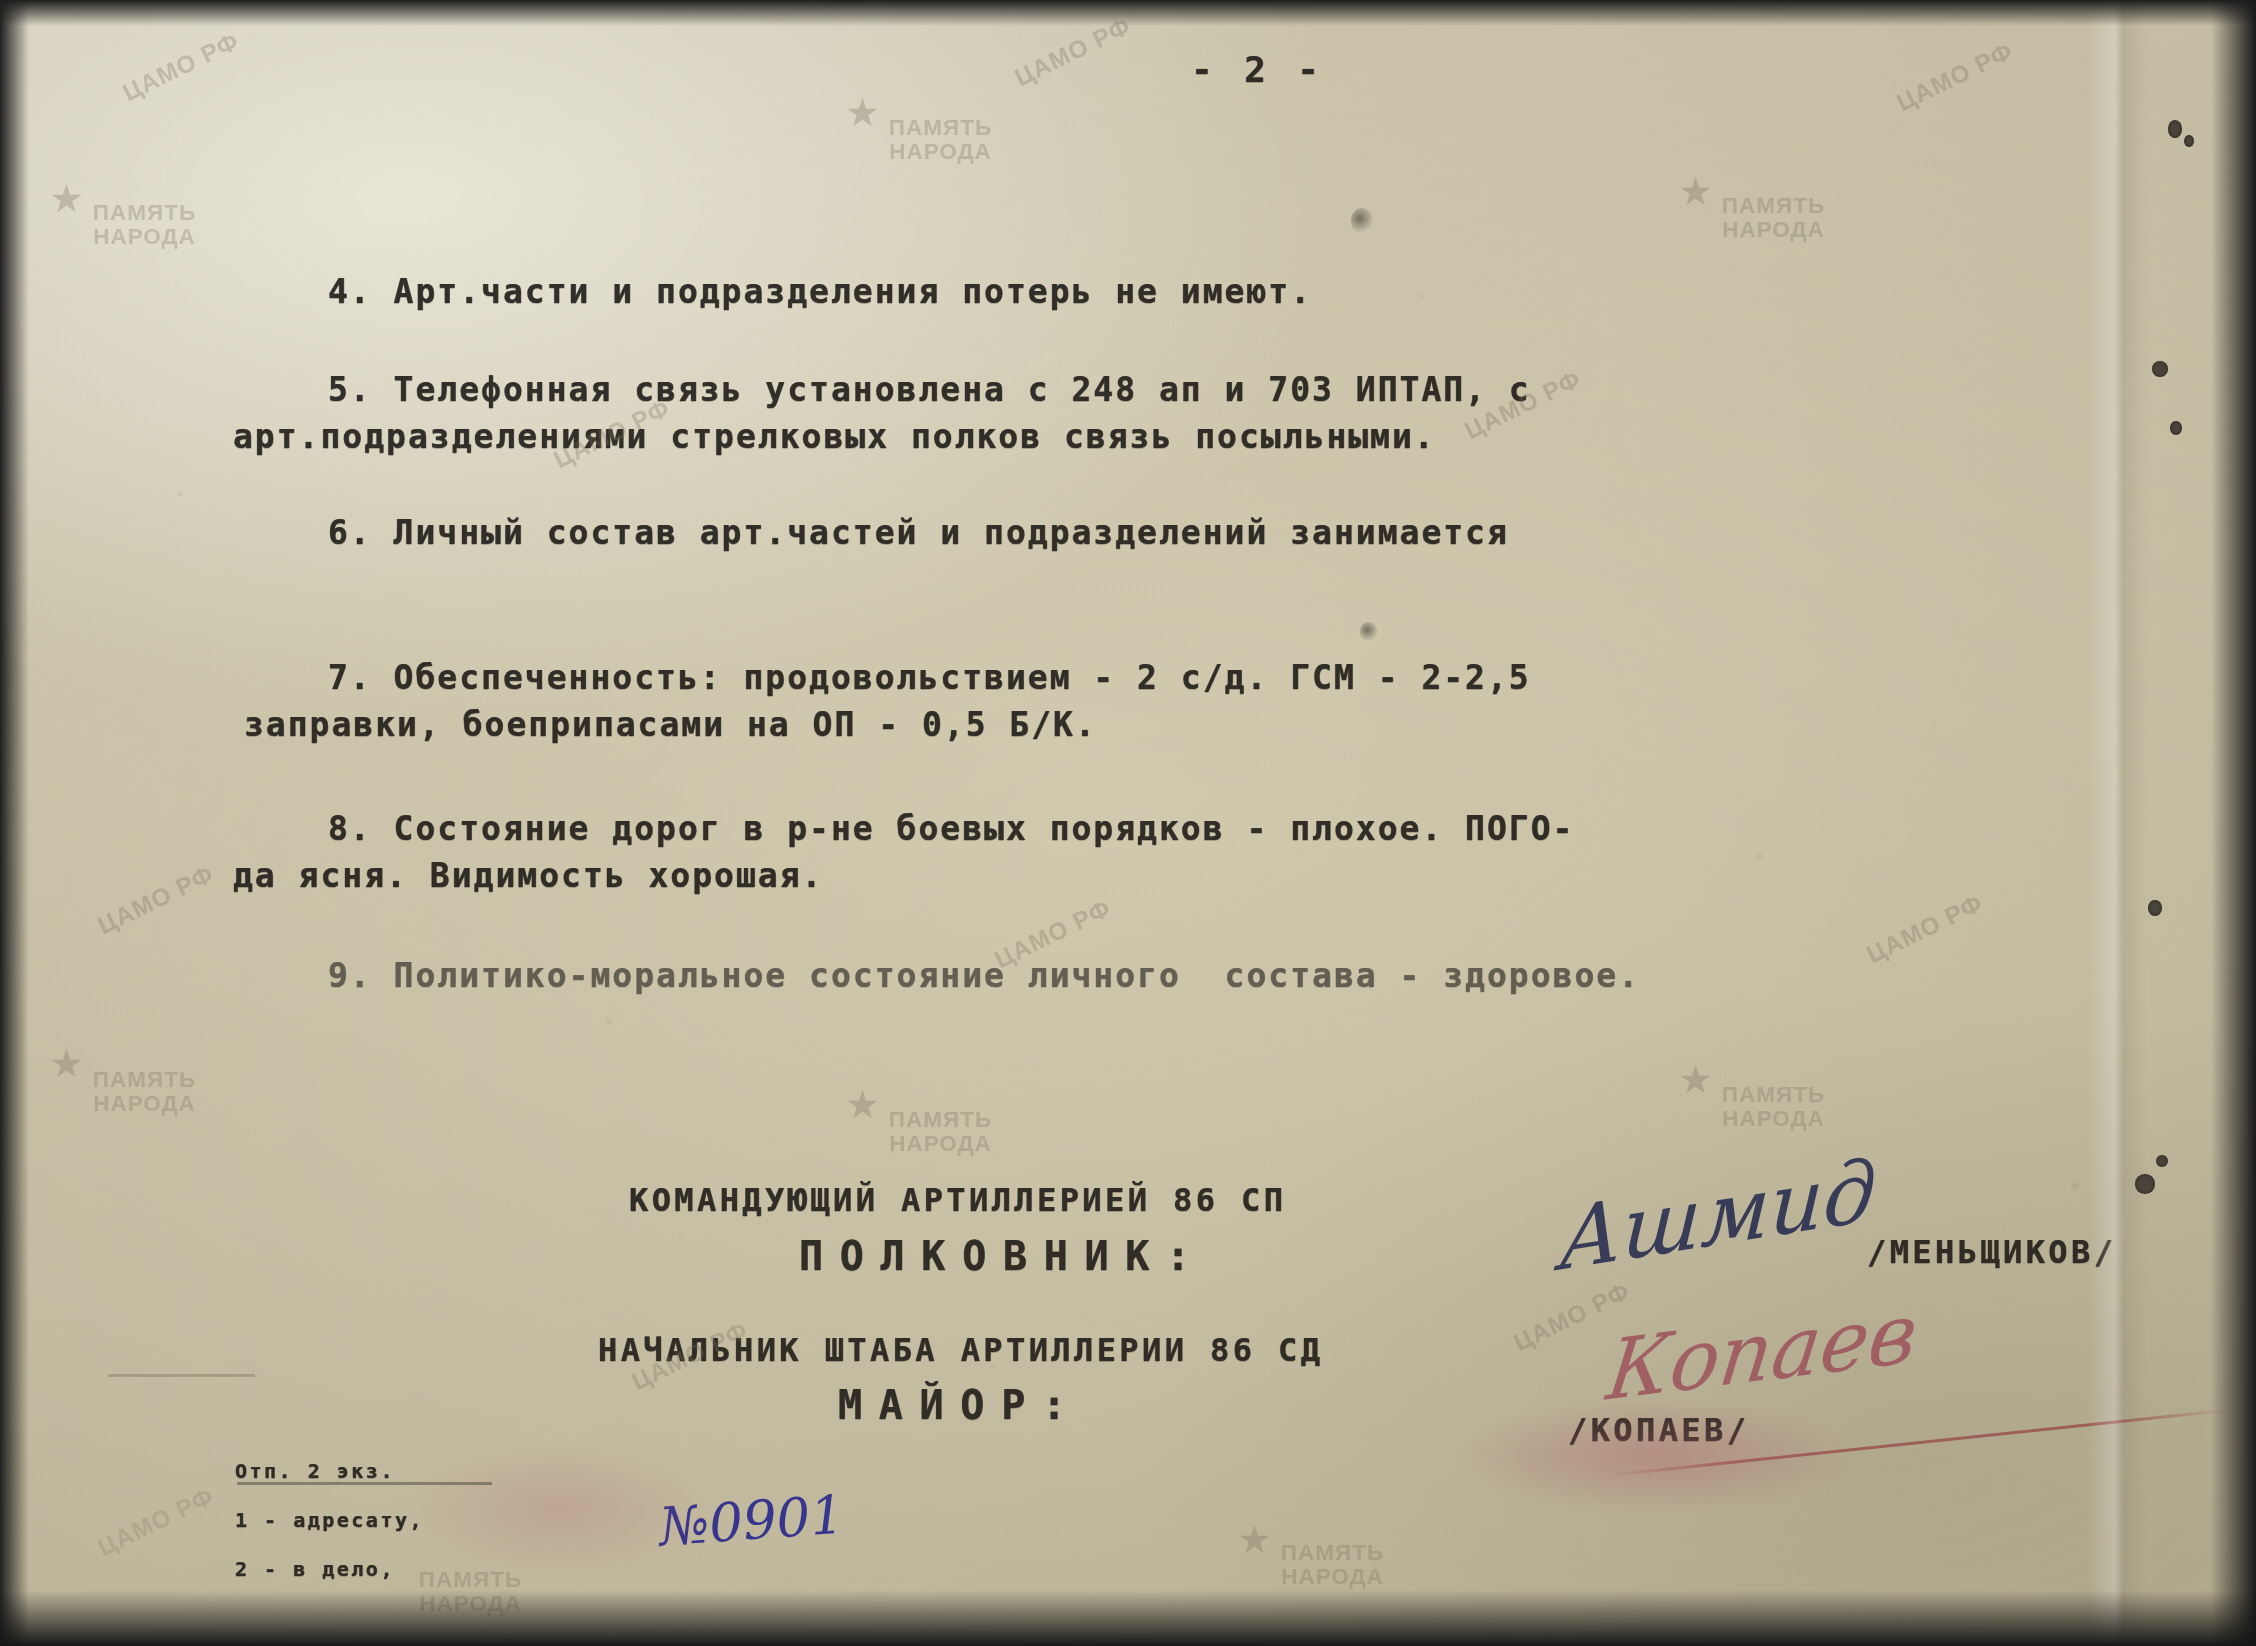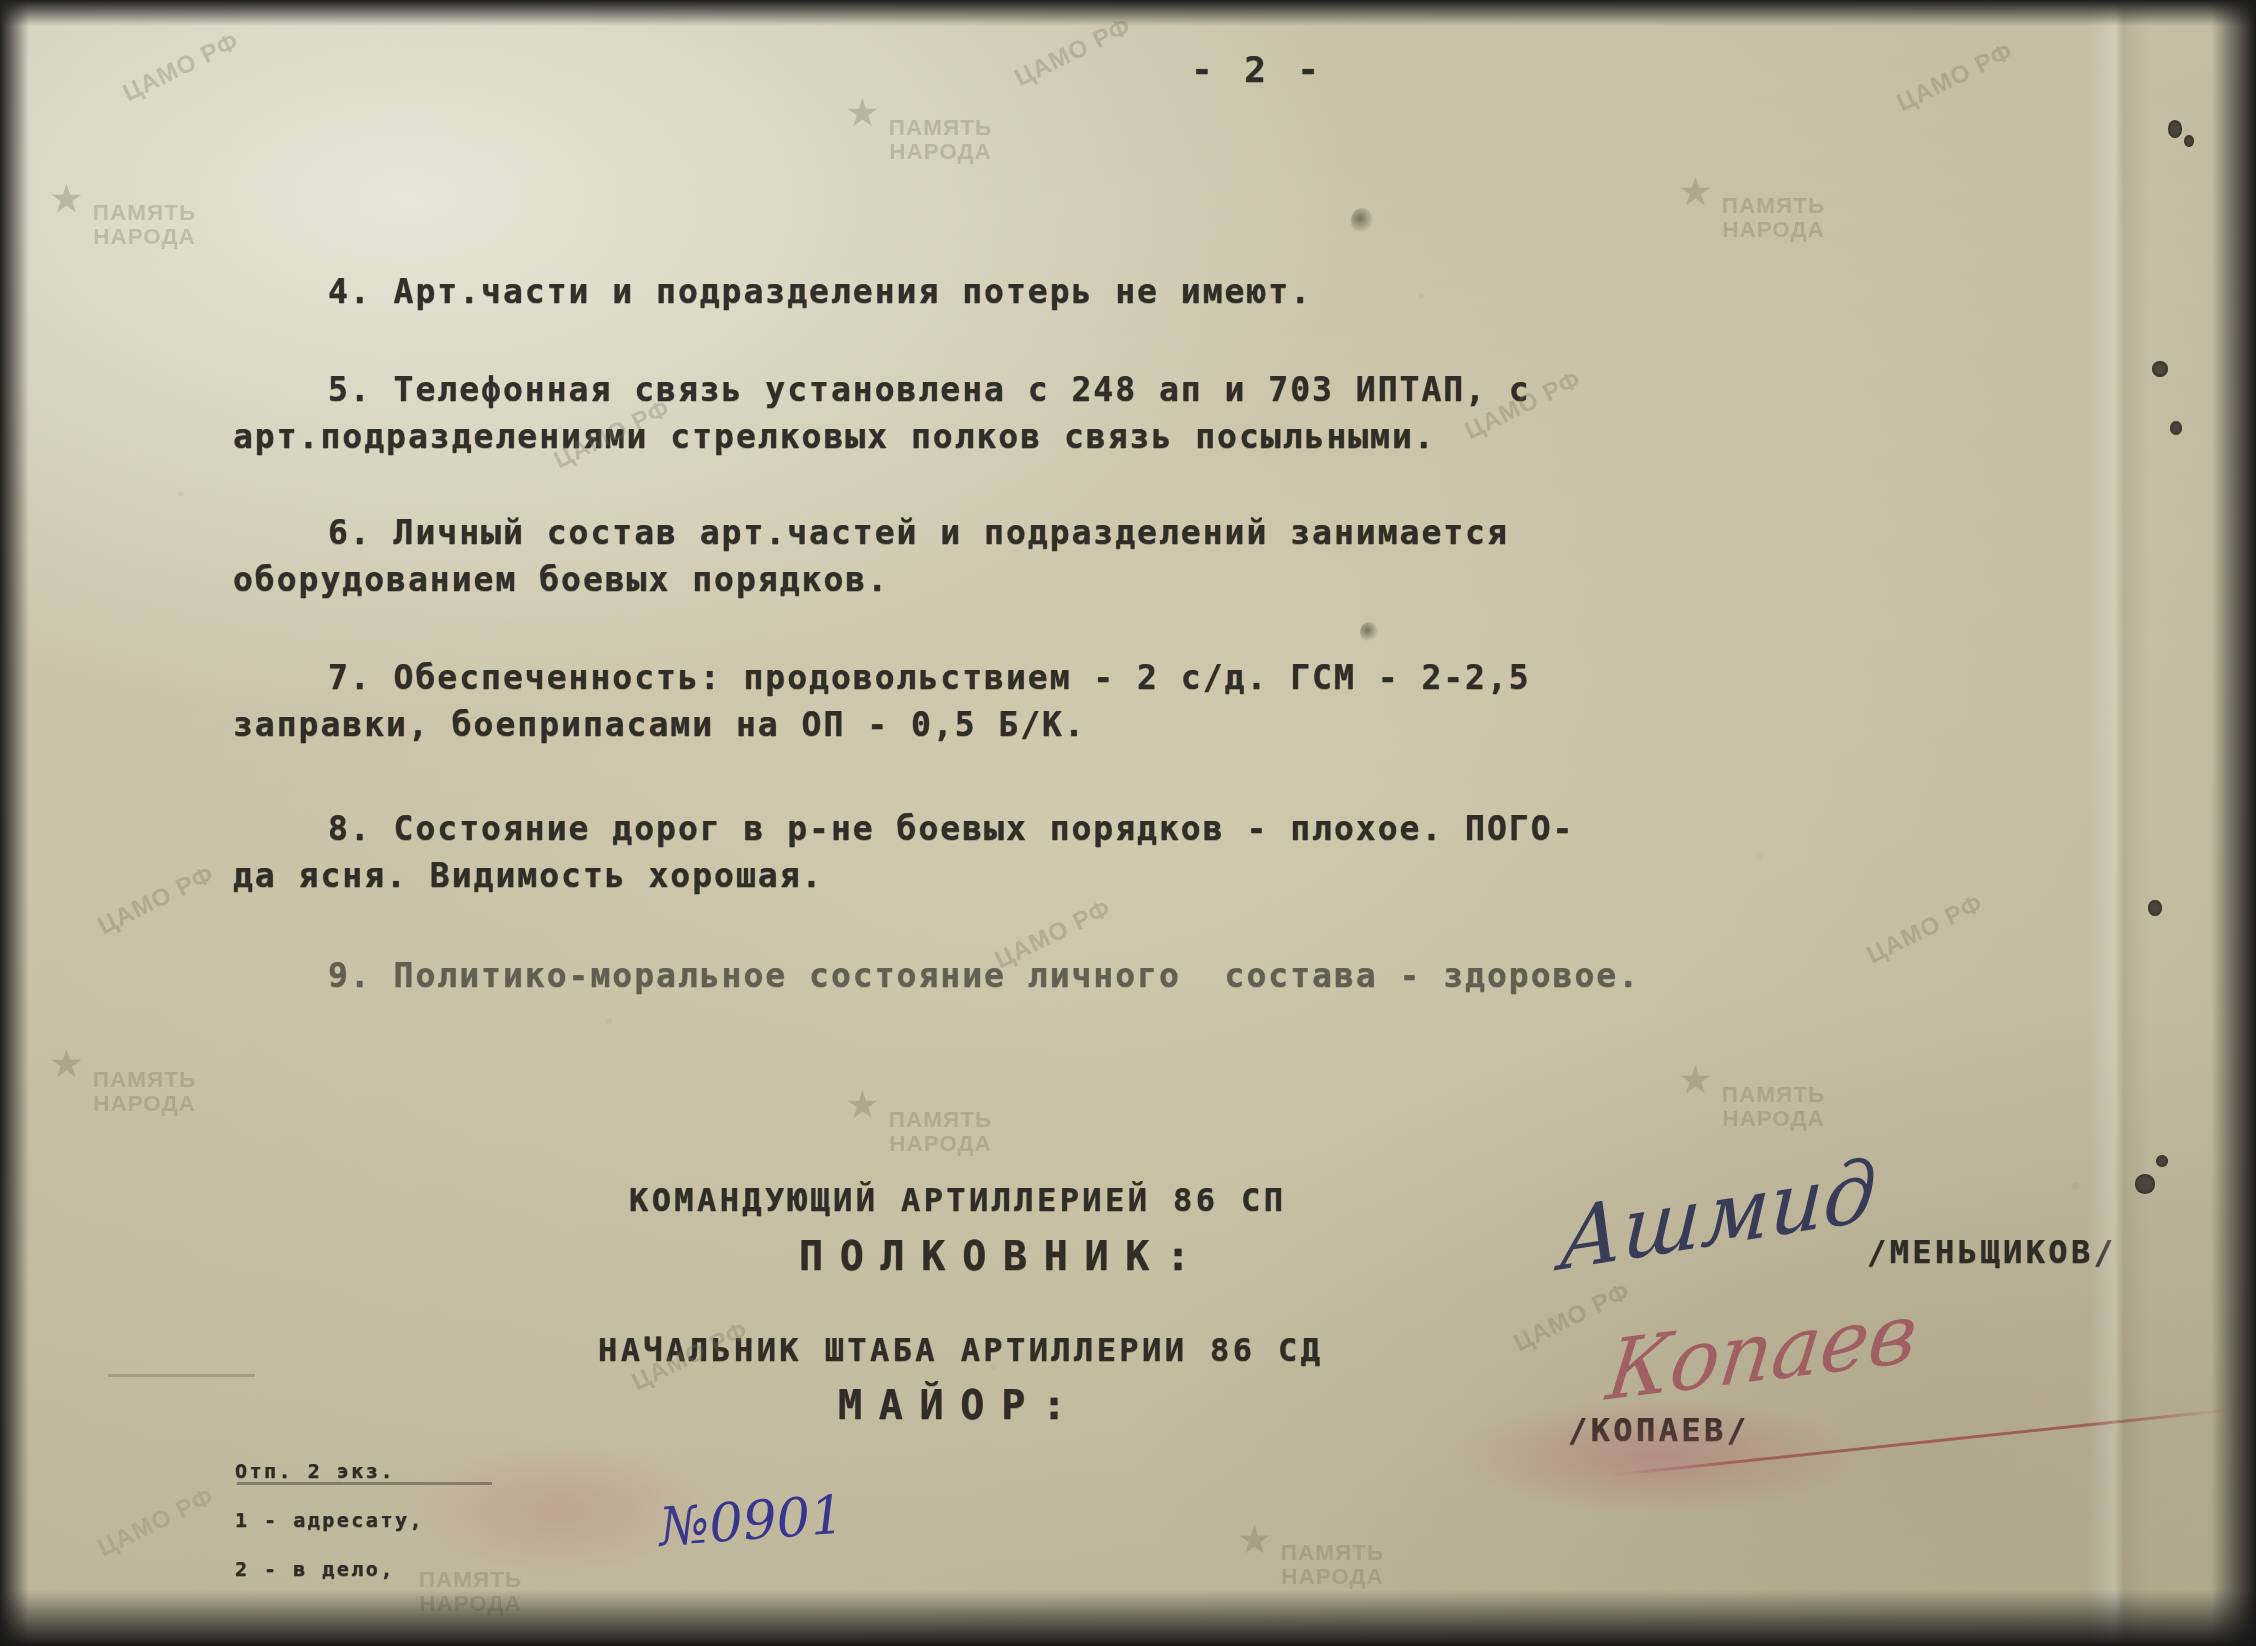--- a/index.html
+++ b/index.html
@@ -181,24 +181,23 @@
   <div id="doc">
 
     <div class="typed pg" style="left:1191px; top:49px;">- 2 -</div>
 
     <div class="typed para" style="left:328px; top:267px;">4. Арт.части и подразделения потерь не имеют.</div>
 
     <div class="typed para" style="left:328px; top:365px;">5. Телефонная связь установлена с 248 ап и 703 ИПТАП, с</div>
     <div class="typed para" style="left:233px; top:412px;">арт.подразделениями стрелковых полков связь посыльными.</div>
 
     <div class="typed para" style="left:316px; top:508px;margin-left:12px;">6. Личный состав арт.частей и подразделений занимается</div>
-    <div class="typed para" style="left:233px; top:555px;">оборудованием боевых порядков.</div>
 
     <div class="typed para" style="left:328px; top:653px;">7. Обеспеченность: продовольствием - 2 с/д. ГСМ - 2-2,5</div>
-    <div class="typed para" style="left:233px; top:700px;">заправки, боеприпасами на ОП - 0,5 Б/К.</div>
+    <div class="typed para" style="left:244px; top:700px;">заправки, боеприпасами на ОП - 0,5 Б/К.</div>
 
     <div class="typed para" style="left:328px; top:804px;">8. Состояние дорог в р-не боевых порядков - плохое. ПОГО-</div>
     <div class="typed para" style="left:233px; top:851px;">да ясня. Видимость хорошая.</div>
 
     <div class="typed para faded" style="left:328px; top:951px;">9. Политико-моральное состояние личного  состава - здоровое.</div>
 
     <div class="typed sig" style="left:598px; top:1181px;margin-left:31px;">КОМАНДУЮЩИЙ АРТИЛЛЕРИЕЙ 86 СП</div>
     <div class="typed sigsp" style="left:799px; top:1233px;">ПОЛКОВНИК:</div>
     <div class="typed sig" style="left:1867px; top:1233px;">/МЕНЬЩИКОВ/</div>
 

